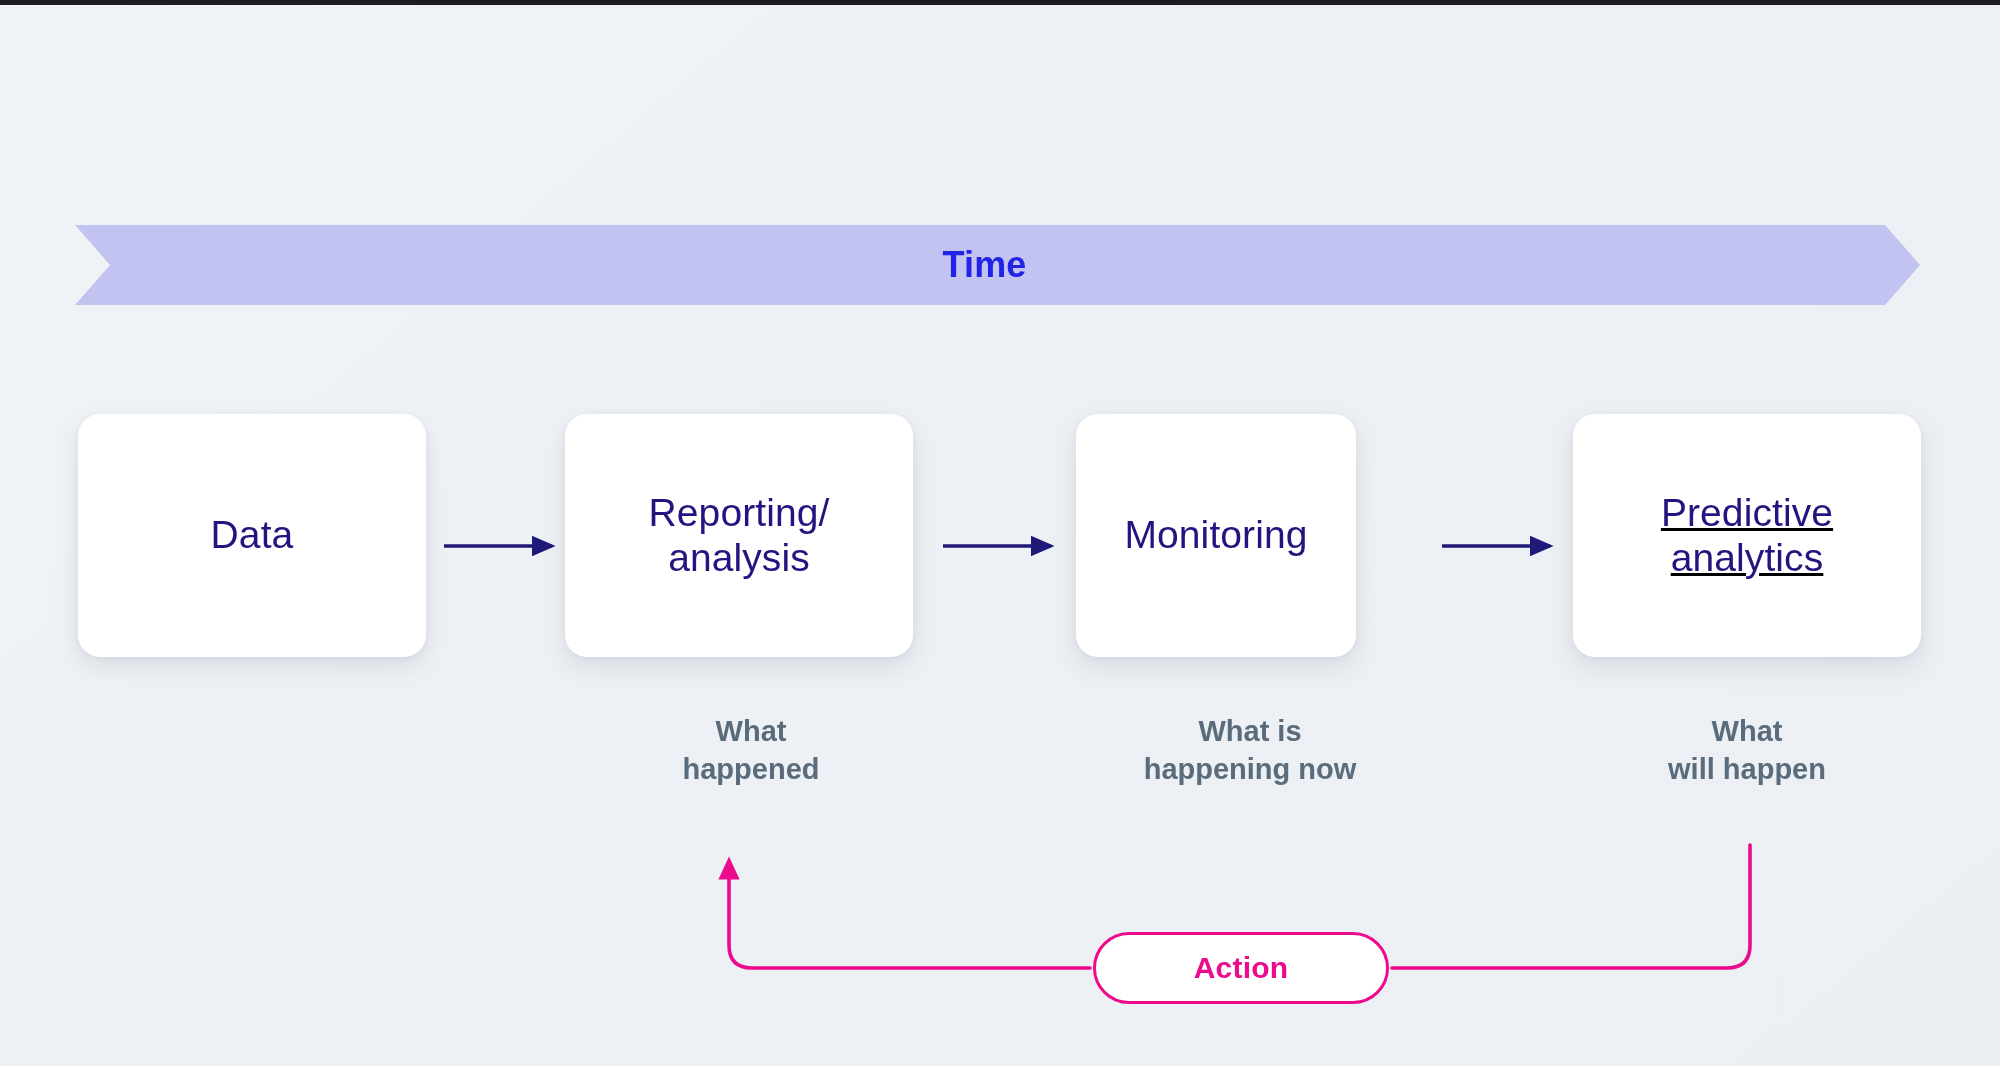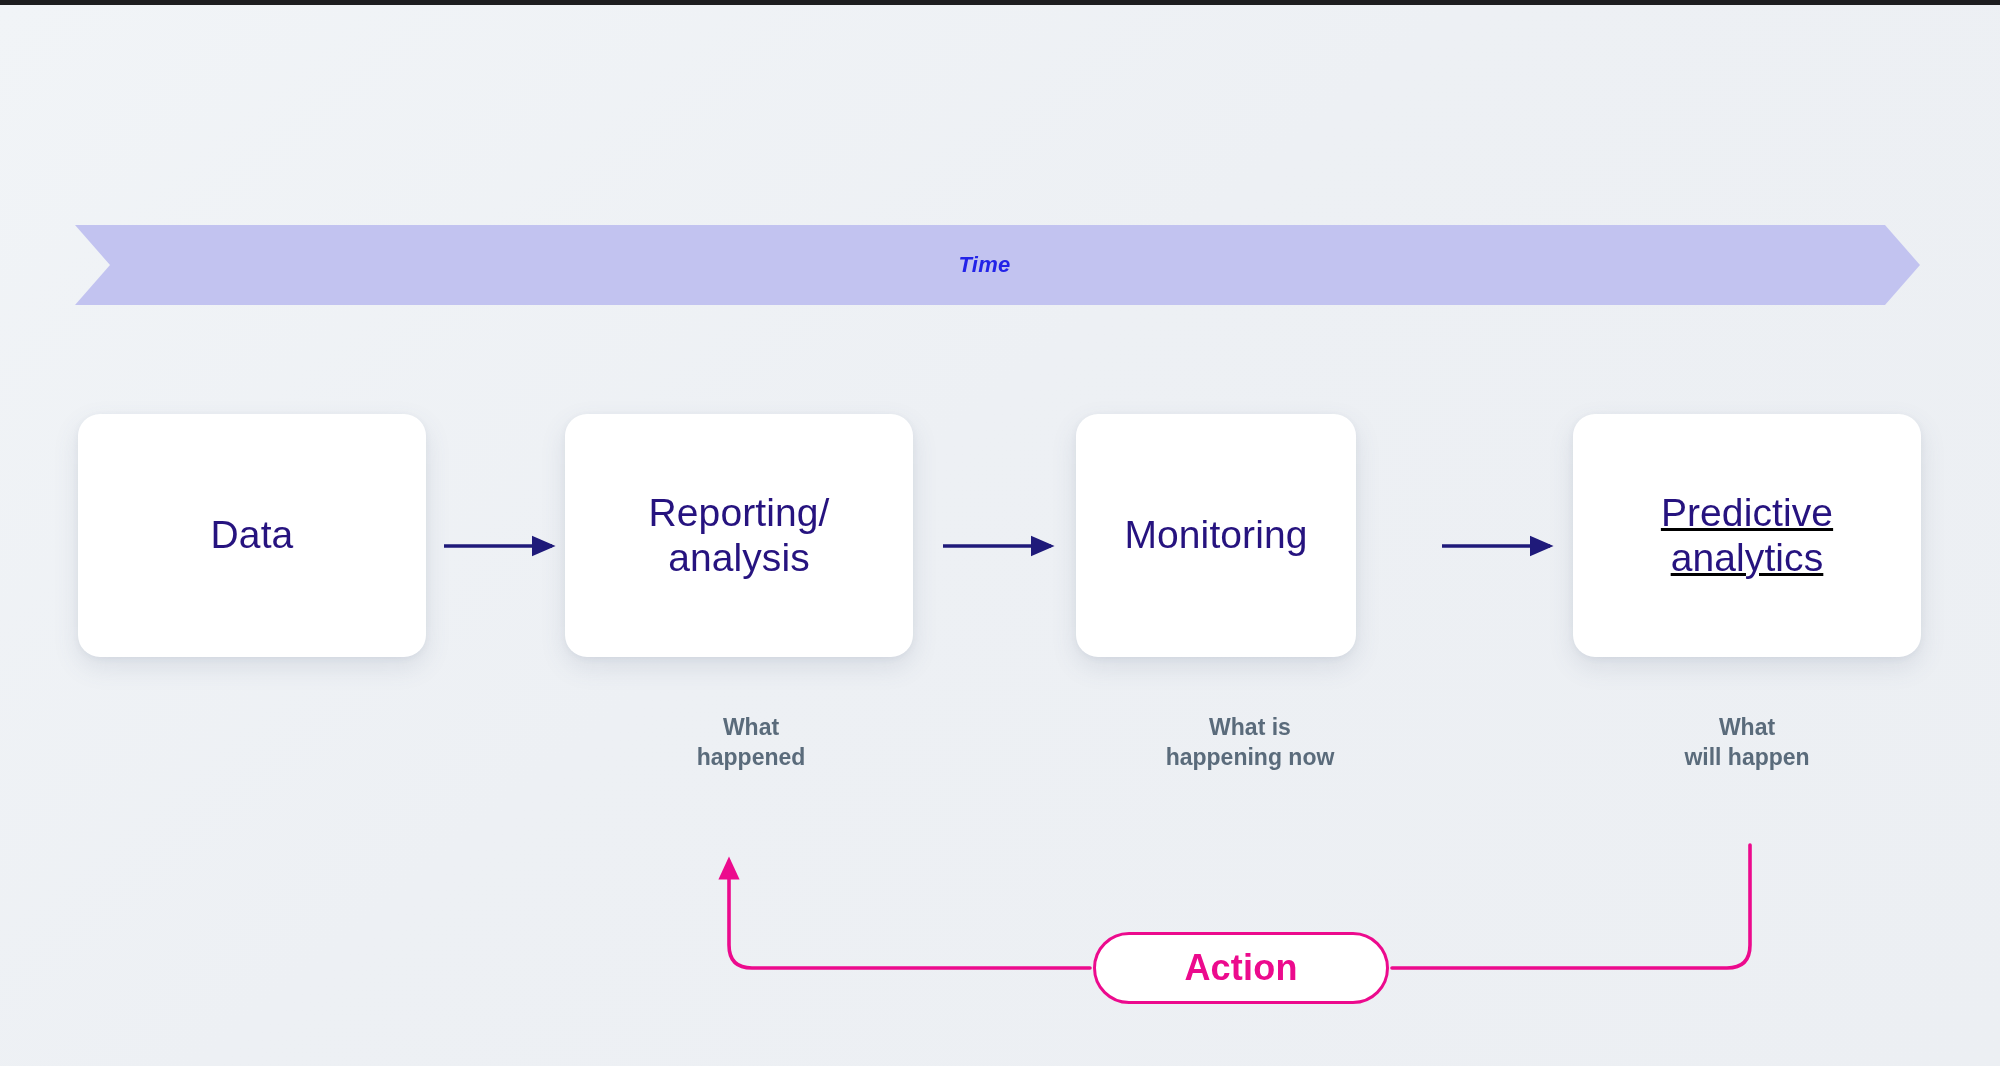--- a/index.html
+++ b/index.html
@@ -37,26 +37,25 @@
     width: 1845px;
     height: 80px;
     background: #c2c3f0;
     -webkit-clip-path: polygon(0 0, 1810px 0, 1845px 40px, 1810px 80px, 0 80px, 35px 40px);
     clip-path: polygon(0 0, 1810px 0, 1845px 40px, 1810px 80px, 0 80px, 35px 40px);
     display: flex;
     align-items: center;
     justify-content: center;
   }
   .time-label {
-    font-size: 22px;
+    font-size: 36px;
     font-weight: bold;
     color: #2323e8;
     letter-spacing: 0.2px;
     transform: translateX(-13px);
-    font-style: italic;
   }
 
   
   .card {
     position: absolute;
     top: 414px;
     height: 243px;
     background: #ffffff;
     border-radius: 22px;
     box-shadow: 0 10px 26px rgba(80, 95, 125, 0.13), 0 2px 6px rgba(80, 95, 125, 0.07);
@@ -76,21 +75,21 @@
   #card-reporting { left: 565px;  width: 348px; }
   #card-monitoring{ left: 1076px; width: 280px; }
   #card-predictive{ left: 1573px; width: 348px; text-decoration: underline; }
 
   
   .caption {
     position: absolute;
     top: 712px;
     width: 348px;
     text-align: center;
-    font-size: 23px;
+    font-size: 29px;
     font-weight: bold;
     color: #5a6b7b;
     line-height: 1.32;
     white-space: pre-line;
   }
   #caption-reporting  { left: 577px; }
   #caption-monitoring { left: 1076px; }
   #caption-predictive { left: 1573px; }
 
   
@@ -112,21 +111,21 @@
     height: 72px;
     background: #ffffff;
     border: 3px solid #ec0a8d;
     border-radius: 40px;
     display: flex;
     align-items: center;
     justify-content: center;
     box-sizing: border-box;
   }
   .action-label {
-    font-size: 36px;
+    font-size: 30px;
     font-weight: bold;
     color: #ec0a8d;
     letter-spacing: 0.2px;
   }
 </style>
 </head>
 <body>
 
 <div id="stage">
 

